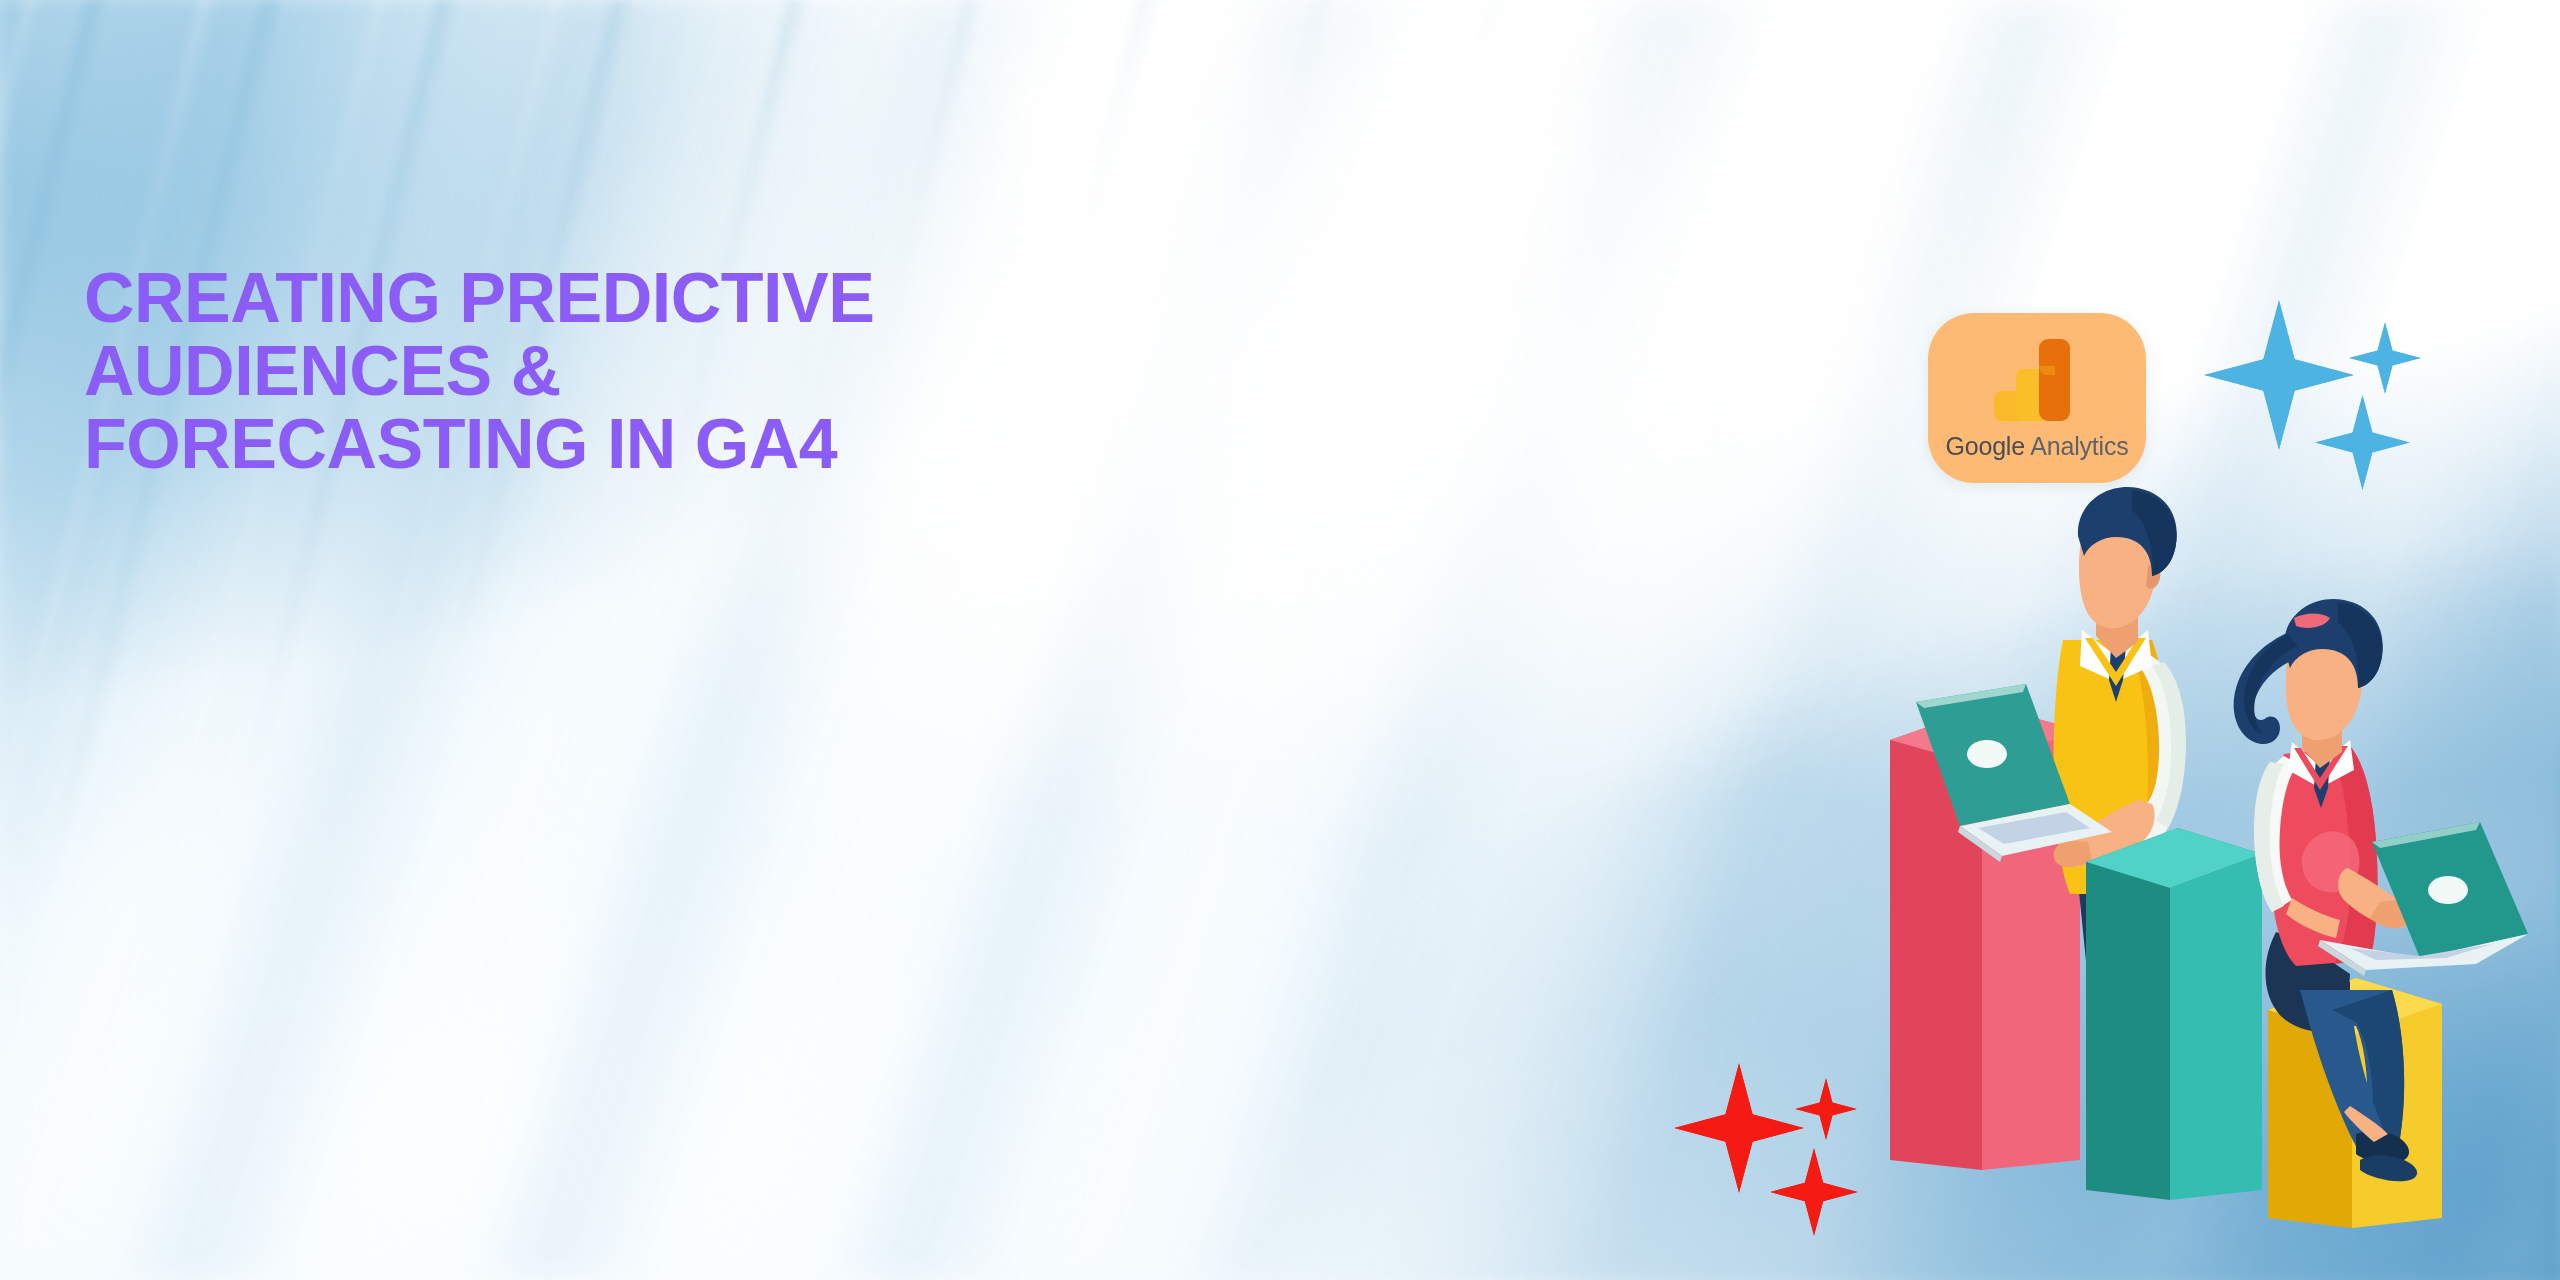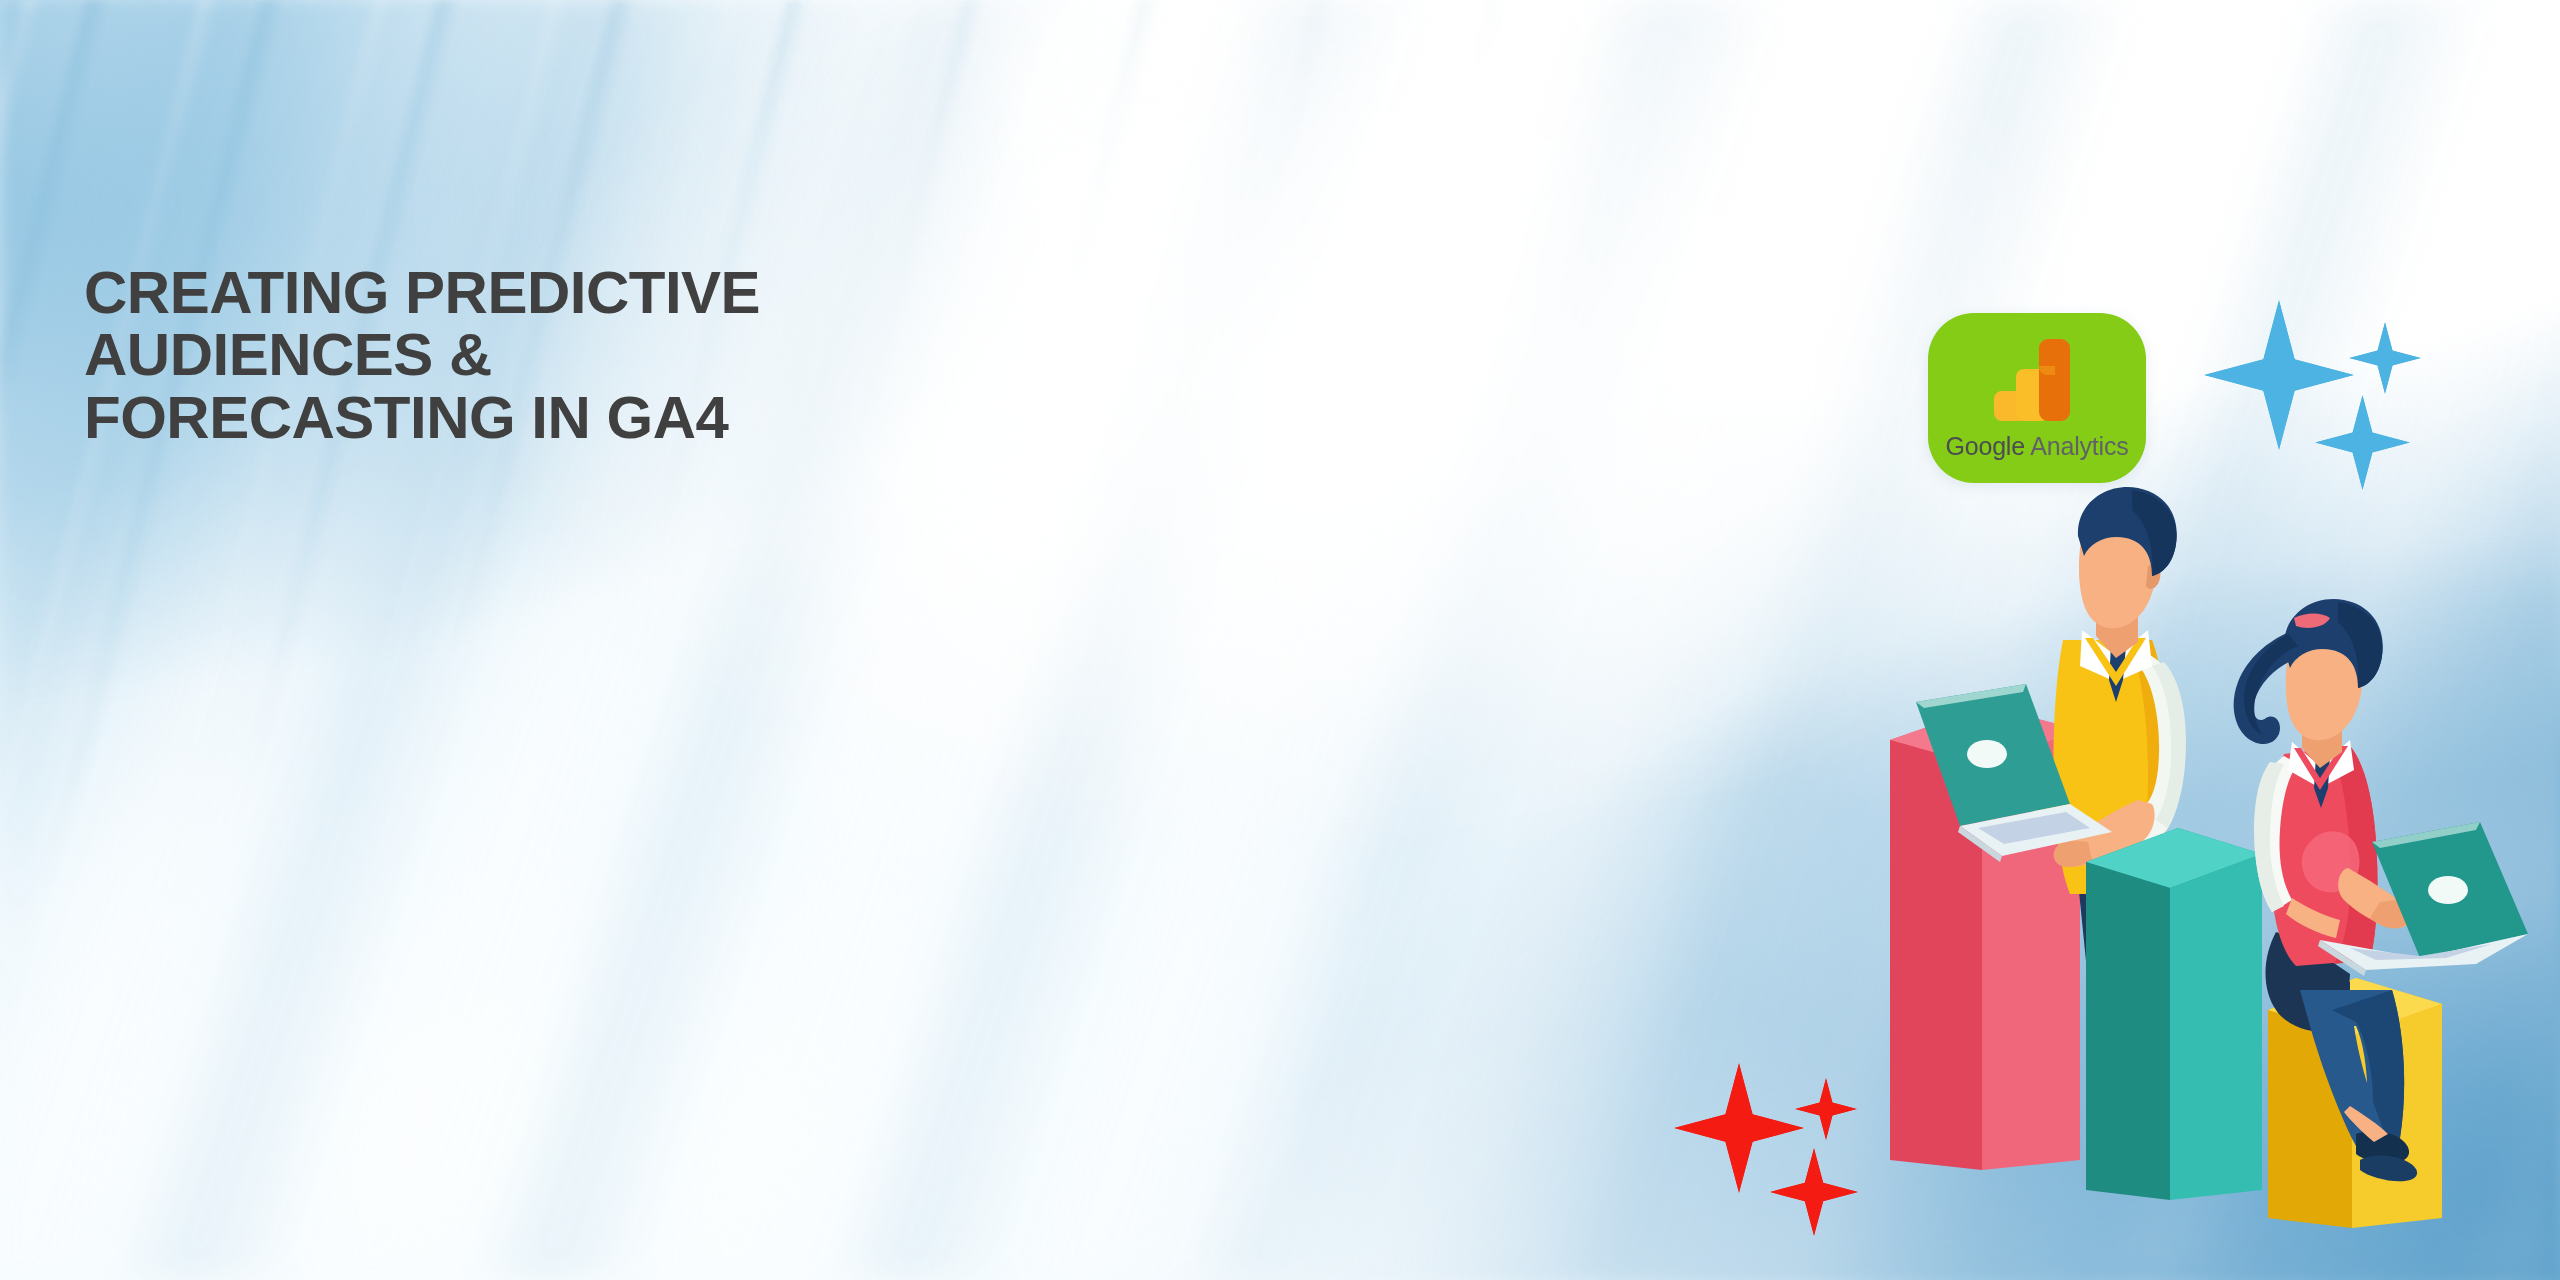--- a/index.html
+++ b/index.html
@@ -89,38 +89,38 @@
     background:radial-gradient(46% 52% at 52% 30%, rgba(255,255,255,0.95) 0%, rgba(255,255,255,0.55) 38%, rgba(255,255,255,0) 72%);
     filter:blur(10px);
   }
 
   
   #headline {
     position:absolute;
     left:84px;
     top:262px;
     width:1080px;
-    color:#404040;
+    color:#8b5cf6;
     font-weight:700;
-    font-size:60px;
+    font-size:70px;
     line-height:1.04;
     letter-spacing:-0.5px;
     font-stretch:condensed;
     text-transform:uppercase;
     white-space:pre-line;
   }
 
   
   #ga-logo {
     position:absolute;
     left:1928px;
     top:313px;
     width:218px;
     height:170px;
-    background:#84cc16;
+    background:#fdba74;
     border-radius:46px;
     box-shadow:0 3px 14px rgba(120,155,180,0.18);
     display:flex;
     flex-direction:column;
     align-items:center;
     justify-content:center;
   }
   #ga-mark { position:relative; width:86px; height:84px; margin-top:2px; }
   .ga-bar { position:absolute; border-radius:9px; }
   .ga-b1 { left:0px;  bottom:0px; width:33px; height:30px; background:#F9B92A; border-radius:8px 8px 8px 8px; }

